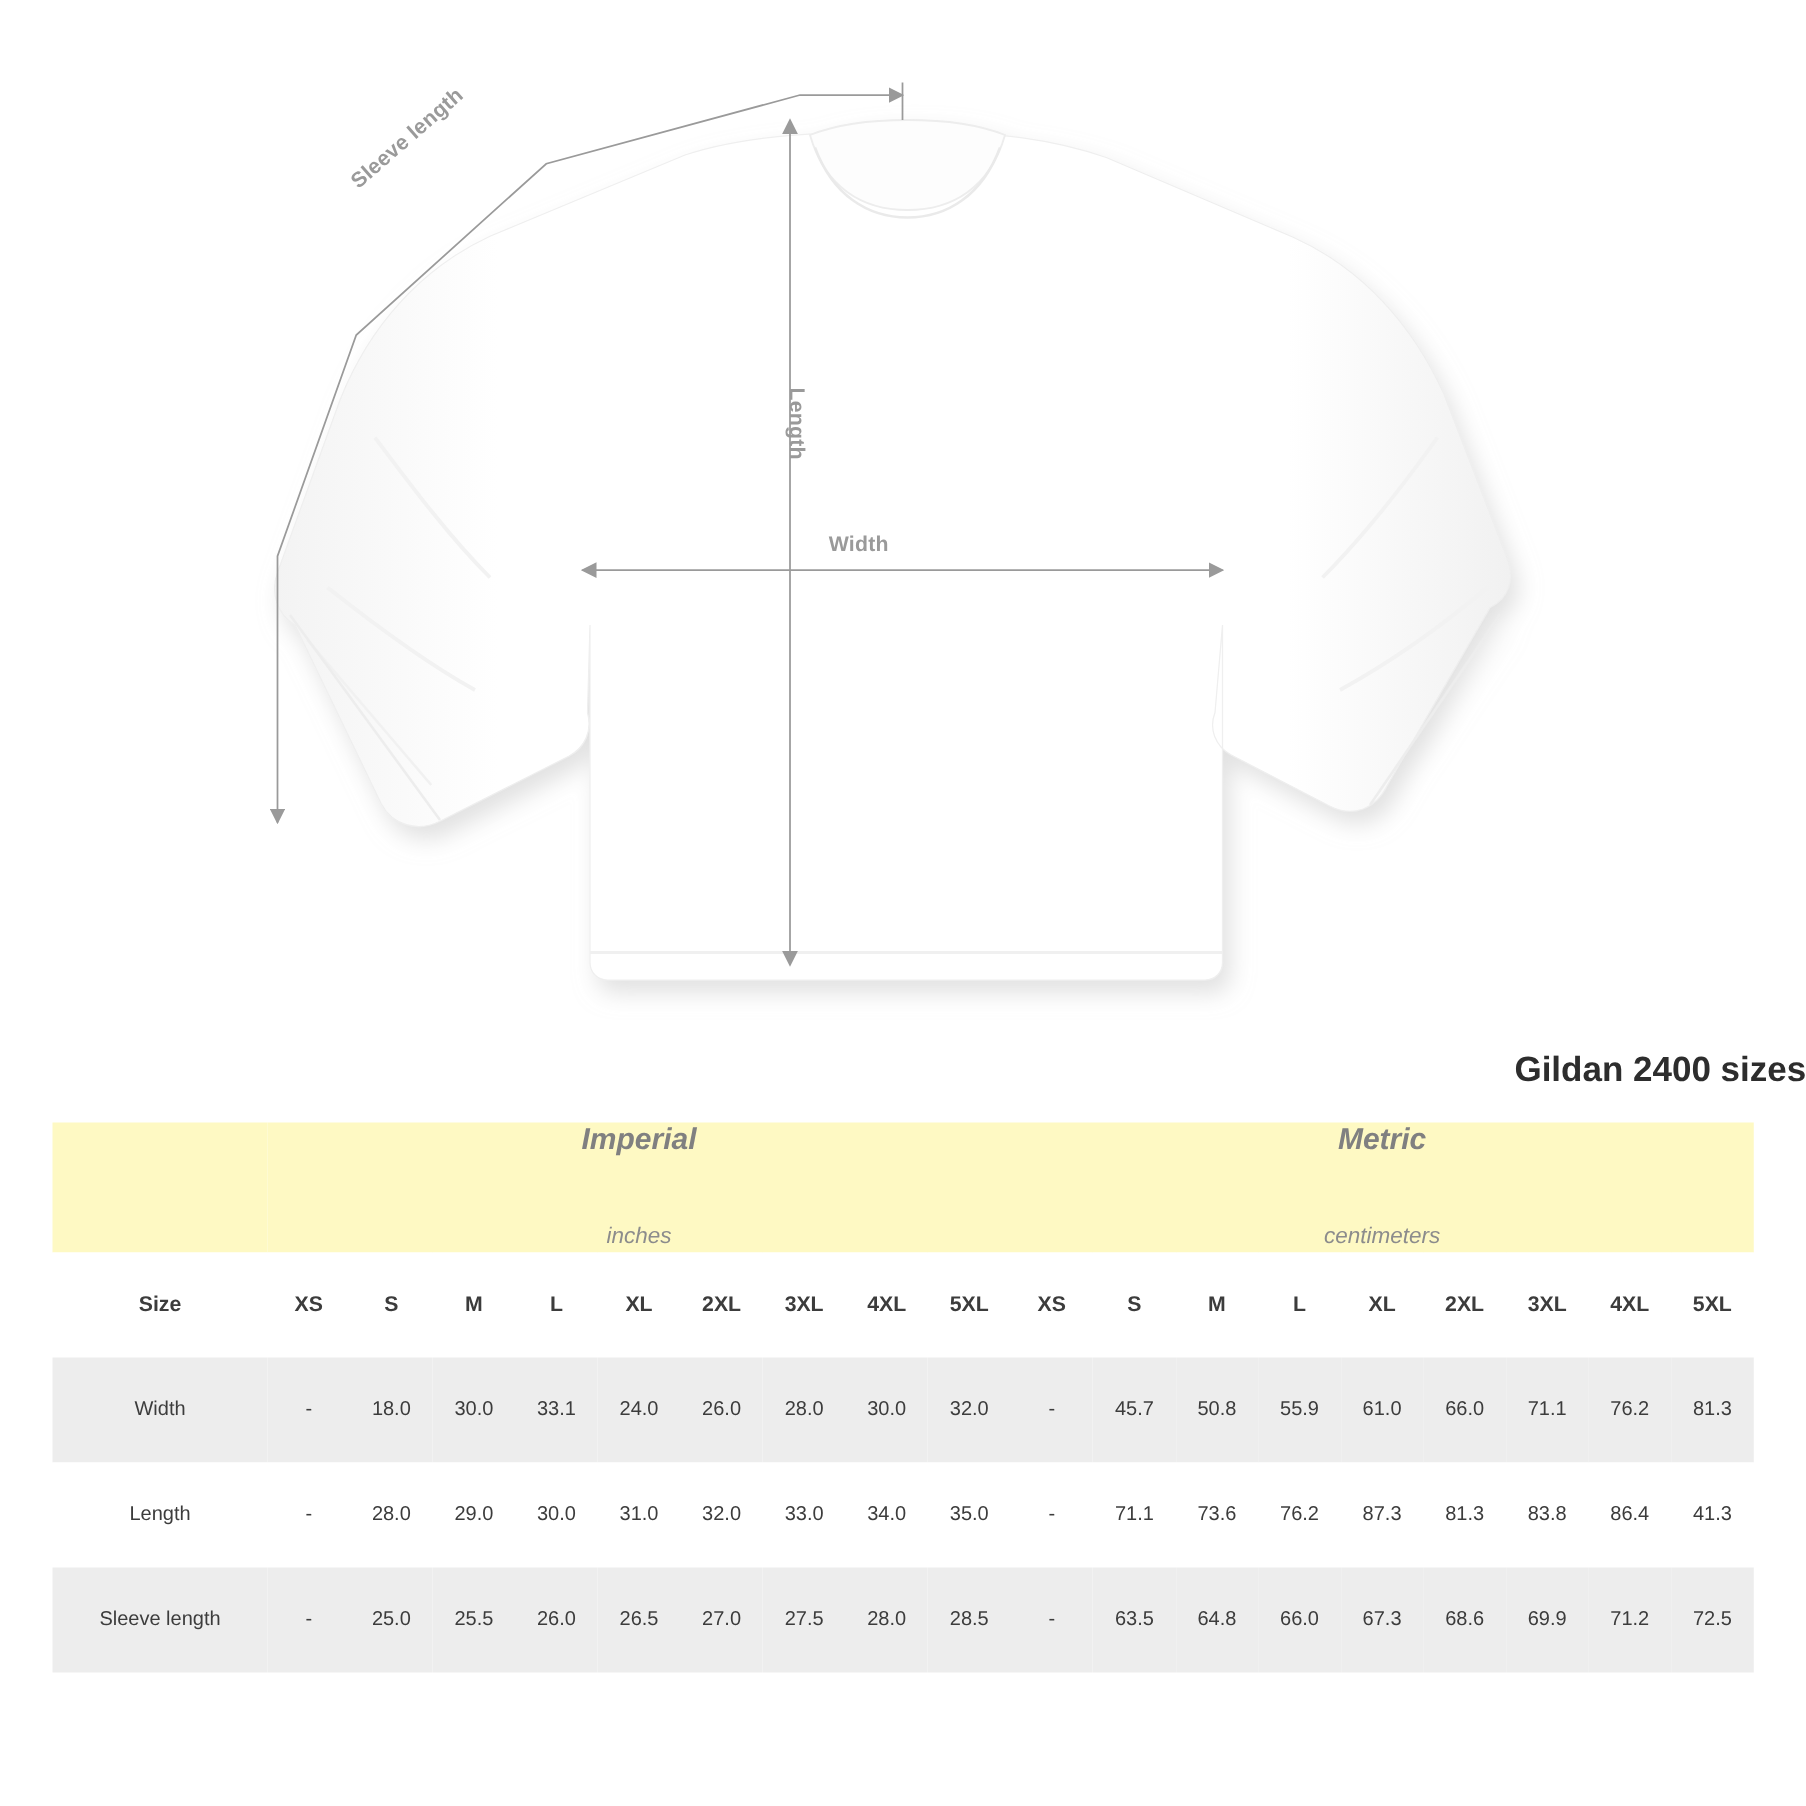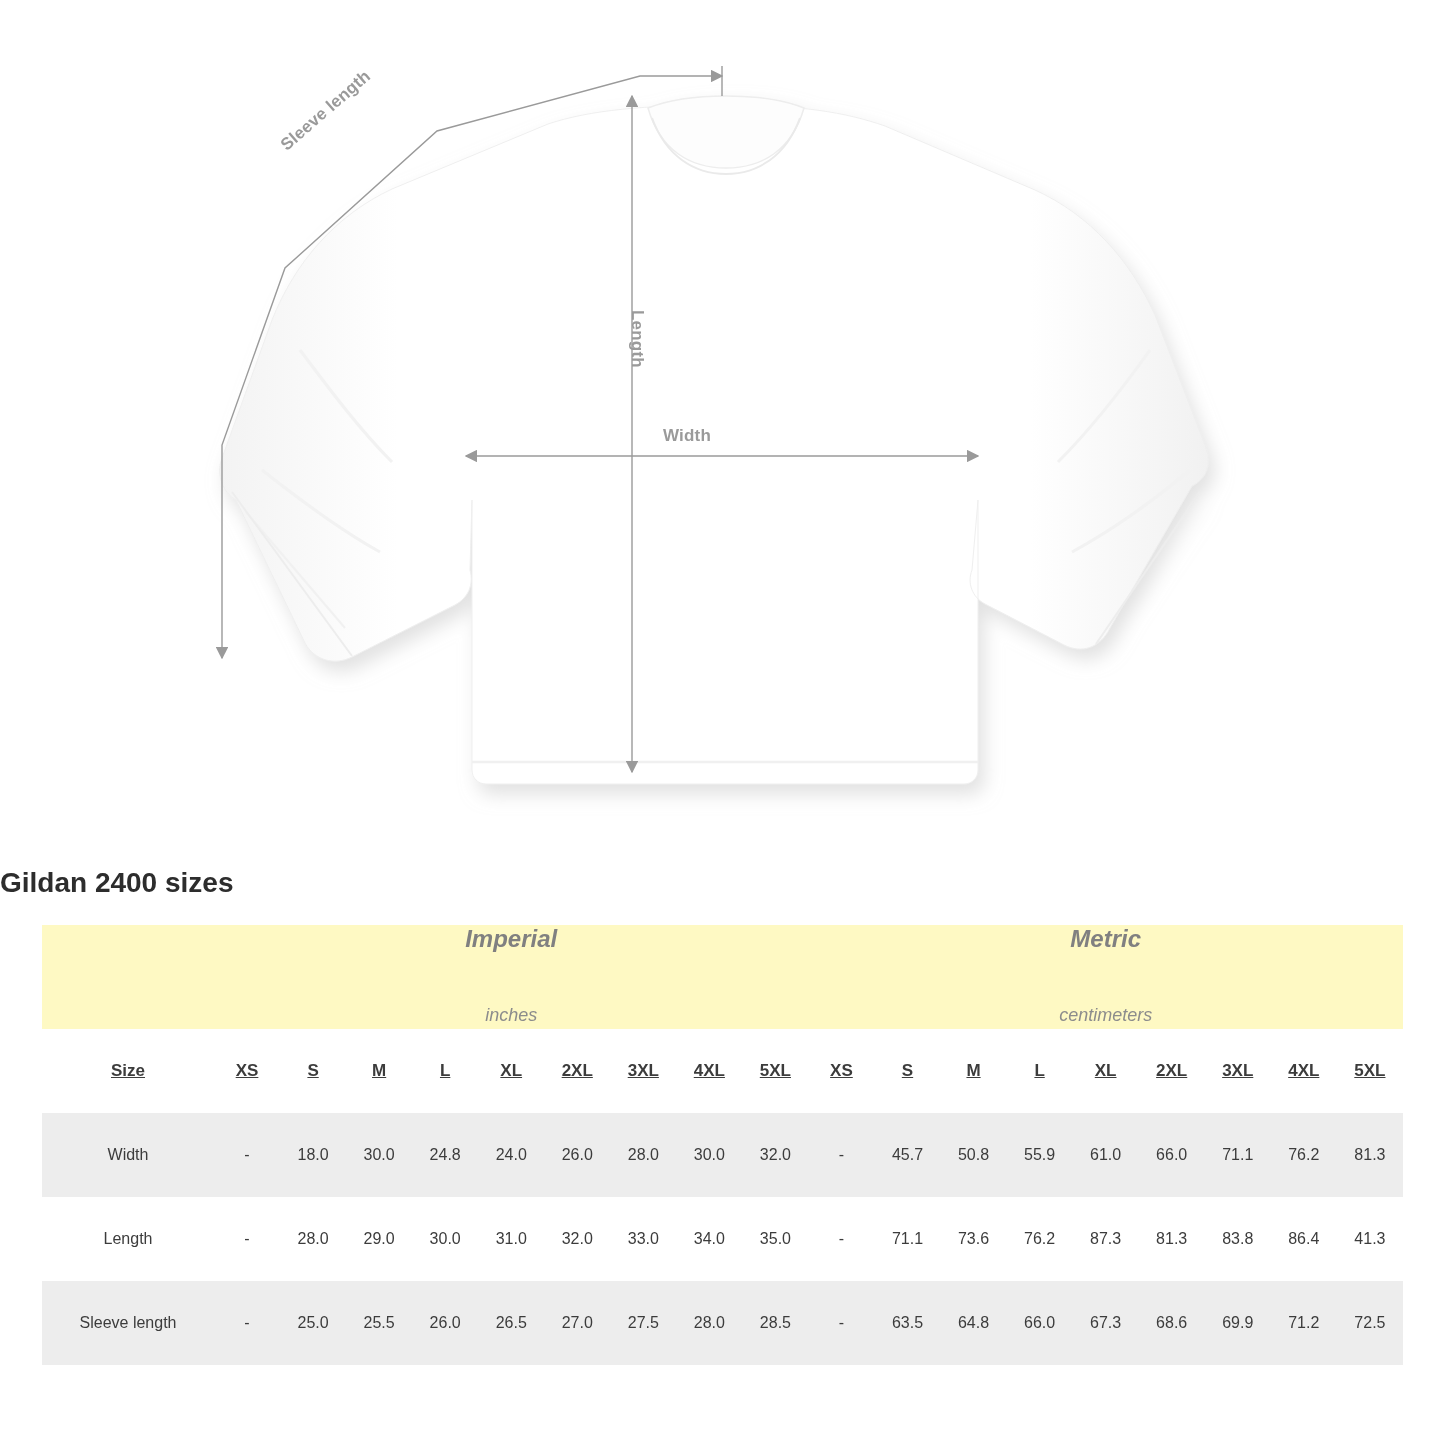--- a/index.html
+++ b/index.html
@@ -40,22 +40,22 @@
     text-orientation: mixed;
   }
   .dim-label.sleeve-label {
     left: 277px; top: 140px;
     transform: rotate(-41deg);
     transform-origin: left top;
   }
 
   
   .title-block {
-    text-align: left;
-    margin-top: 37px;
+    text-align: right;
+    margin-top: 10px;
   }
   .chart-title {
     font-size: 28px;
     font-weight: bold;
     color: #2d2d2d;
     margin: 0 0 16px 0;
   }
   .chart-note {
     font-size: 16.5px;
     font-style: italic;
@@ -96,21 +96,20 @@
     font-style: italic;
     color: #8c8c8c;
     line-height: 1.6;
     margin-top: 48px;
   }
   tr.head-row td {
     background: #ffffff;
     font-weight: bold;
     font-size: 17px;
     color: #3c3c3c;
-    text-decoration: underline;
   }
   tr.row-alt td { background: #ededed; }
   tr.row-plain td { background: #ffffff; }
   td.rowlabel {
     font-weight: bold;
     font-size: 17px;
     color: #3c3c3c;
   }
   td.first-col { width: 172px; }
   td.datacol { width: 66px; }
@@ -240,21 +239,21 @@
         <td class="datacol sizecell">3XL</td>
         <td class="datacol sizecell">4XL</td>
         <td class="datacol sizecell">5XL</td>
       </tr>
 
       <tr class="row-alt">
         <td class="rowlabel first-col">Width</td>
         <td class="datacol">-</td>
         <td class="datacol">18.0</td>
         <td class="datacol">30.0</td>
-        <td class="datacol">24.8</td>
+        <td class="datacol">33.1</td>
         <td class="datacol">24.0</td>
         <td class="datacol">26.0</td>
         <td class="datacol">28.0</td>
         <td class="datacol">30.0</td>
         <td class="datacol">32.0</td>
         <td class="datacol">-</td>
         <td class="datacol">45.7</td>
         <td class="datacol">50.8</td>
         <td class="datacol">55.9</td>
         <td class="datacol">61.0</td>

